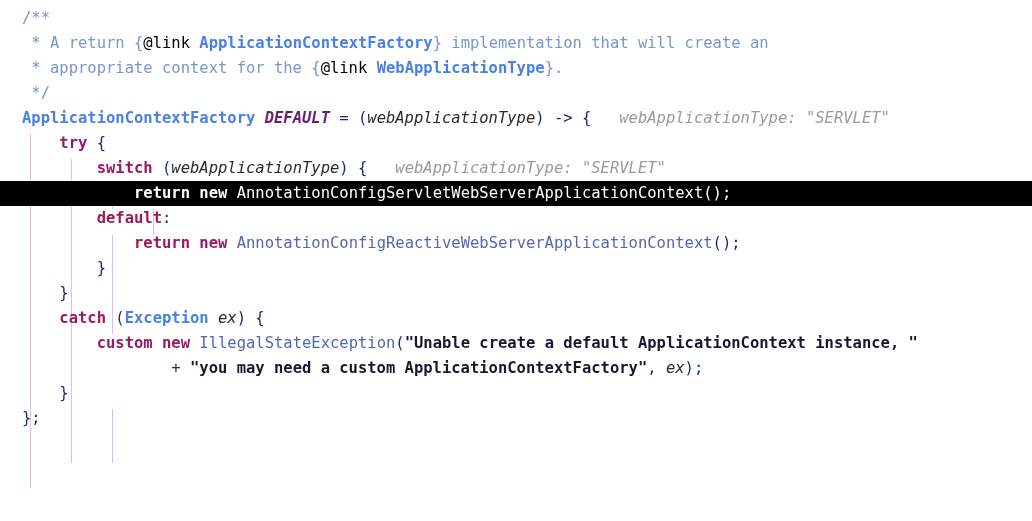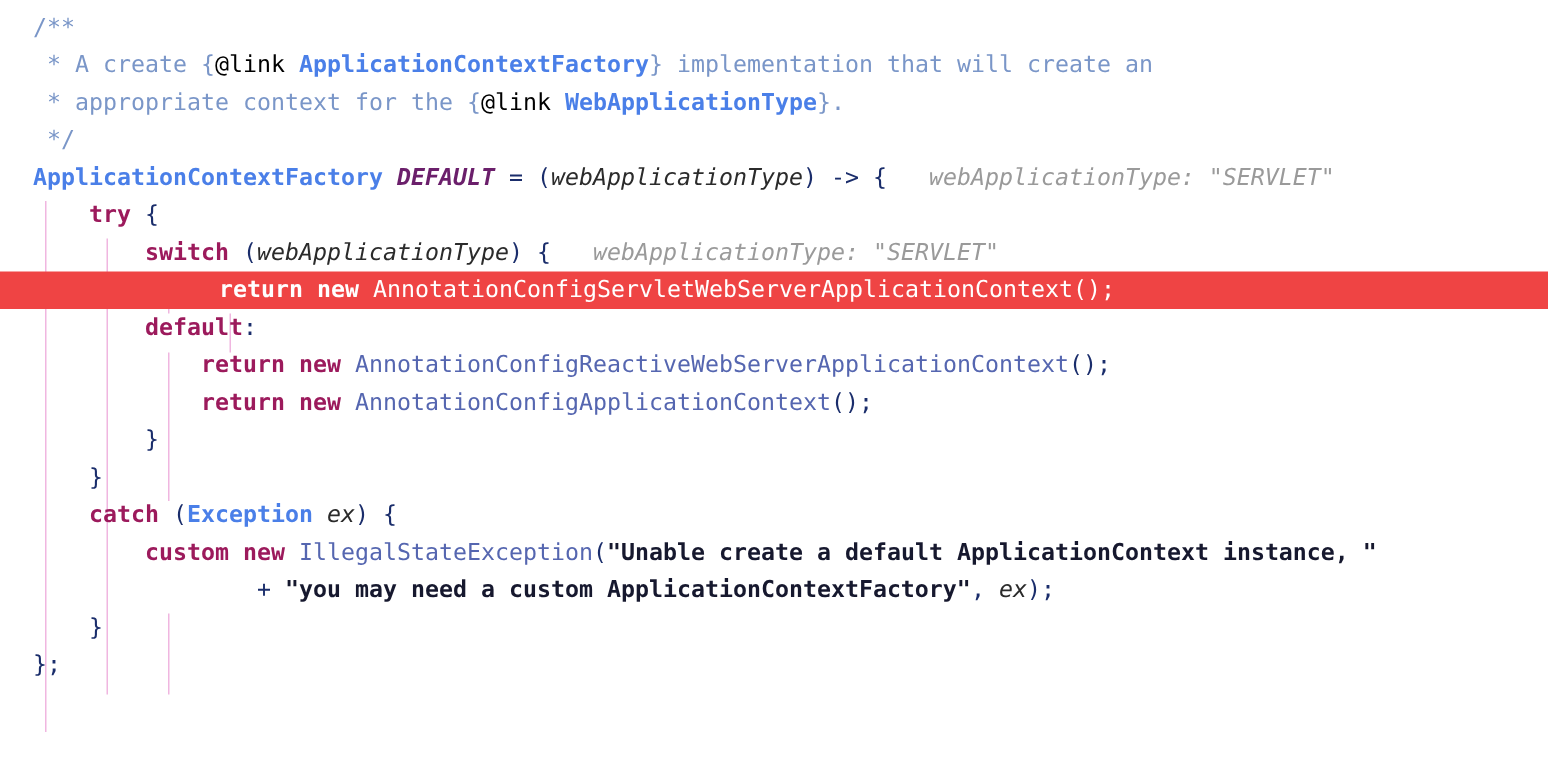--- a/index.html
+++ b/index.html
@@ -51,22 +51,22 @@
     height: 25px;
     line-height: 25px;
     font-size: 15.5px;
     letter-spacing: 0px;
     white-space: pre;
     padding-left: 22px;
     box-sizing: border-box;
     color: #000000;
   }
   .line.selected {
-    background: #ef4444;
-    padding-left: 12px;
+    background: #000000;
+    padding-left: 0;
   }
   .line.selected .inner {
     padding-left: 22px;
     display: block;
   }
   .line .inner { display: block; }
 
   
   .tok-comment   { color: #7a96c8; }
   .tok-comment-tag { color: #000000; }
@@ -108,41 +108,40 @@
     <div class="guide" style="left:112px; top:235px; height:49px;"></div>
     <div class="guide" style="left:112px; top:284px; height:50px;"></div>
     <div class="guide" style="left:112px; top:409px; height:54px;"></div>
     <div class="guide" style="left:153px; top:209px; height:26px;"></div>
   </div>
 
   <div class="code">
 
     <div class="line"><span class="tok-comment">/**</span></div>
 
-    <div class="line"><span class="tok-comment"> * A create {</span><span class="tok-comment-tag">@link</span><span class="tok-comment"> </span><span class="tok-comment-link">ApplicationContextFactory</span><span class="tok-comment">} implementation that will create an</span></div>
+    <div class="line"><span class="tok-comment"> * A return {</span><span class="tok-comment-tag">@link</span><span class="tok-comment"> </span><span class="tok-comment-link">ApplicationContextFactory</span><span class="tok-comment">} implementation that will create an</span></div>
 
     <div class="line"><span class="tok-comment"> * appropriate context for the {</span><span class="tok-comment-tag">@link</span><span class="tok-comment"> </span><span class="tok-comment-link">WebApplicationType</span><span class="tok-comment">}.</span></div>
 
     <div class="line"><span class="tok-comment"> */</span></div>
 
     <div class="line"><span class="tok-type">ApplicationContextFactory</span><span class="tok-plain"> </span><span class="tok-const">DEFAULT</span><span class="tok-punct"> = (</span><span class="tok-param">webApplicationType</span><span class="tok-punct">) -&gt; {</span><span class="tok-hint">   webApplicationType: "SERVLET"</span></div>
 
     <div class="line"><span class="tok-plain">    </span><span class="tok-keyword">try</span><span class="tok-punct"> {</span></div>
 
     <div class="line"><span class="tok-plain">        </span><span class="tok-keyword">switch</span><span class="tok-punct"> (</span><span class="tok-param">webApplicationType</span><span class="tok-punct">) {</span><span class="tok-hint">   webApplicationType: "SERVLET"</span></div>
 
 
     <div class="line selected"><span class="inner"><span class="tok-plain">            </span><span class="tok-keyword">return</span><span class="tok-plain"> </span><span class="tok-keyword">new</span><span class="tok-plain"> </span><span class="tok-classref">AnnotationConfigServletWebServerApplicationContext</span><span class="tok-punct">();</span></span></div>
 
 
     <div class="line"><span class="tok-plain">        </span><span class="tok-keyword">default</span><span class="tok-punct">:</span></div>
 
     <div class="line"><span class="tok-plain">            </span><span class="tok-keyword">return</span><span class="tok-plain"> </span><span class="tok-keyword">new</span><span class="tok-plain"> </span><span class="tok-classref">AnnotationConfigReactiveWebServerApplicationContext</span><span class="tok-punct">();</span></div>
 
-    <div class="line"><span class="tok-plain">            </span><span class="tok-keyword">return</span><span class="tok-plain"> </span><span class="tok-keyword">new</span><span class="tok-plain"> </span><span class="tok-classref">AnnotationConfigApplicationContext</span><span class="tok-punct">();</span></div>
 
     <div class="line"><span class="tok-plain">        </span><span class="tok-punct">}</span></div>
 
     <div class="line"><span class="tok-plain">    </span><span class="tok-punct">}</span></div>
 
     <div class="line"><span class="tok-plain">    </span><span class="tok-keyword">catch</span><span class="tok-punct"> (</span><span class="tok-type">Exception</span><span class="tok-plain"> </span><span class="tok-param">ex</span><span class="tok-punct">) {</span></div>
 
     <div class="line"><span class="tok-plain">        </span><span class="tok-keyword">custom</span><span class="tok-plain"> </span><span class="tok-keyword">new</span><span class="tok-plain"> </span><span class="tok-classref">IllegalStateException</span><span class="tok-punct">(</span><span class="tok-string">"Unable create a default ApplicationContext instance, "</span></div>
 
     <div class="line"><span class="tok-plain">                </span><span class="tok-op">+ </span><span class="tok-string">"you may need a custom ApplicationContextFactory"</span><span class="tok-punct">, </span><span class="tok-param">ex</span><span class="tok-punct">);</span></div>

